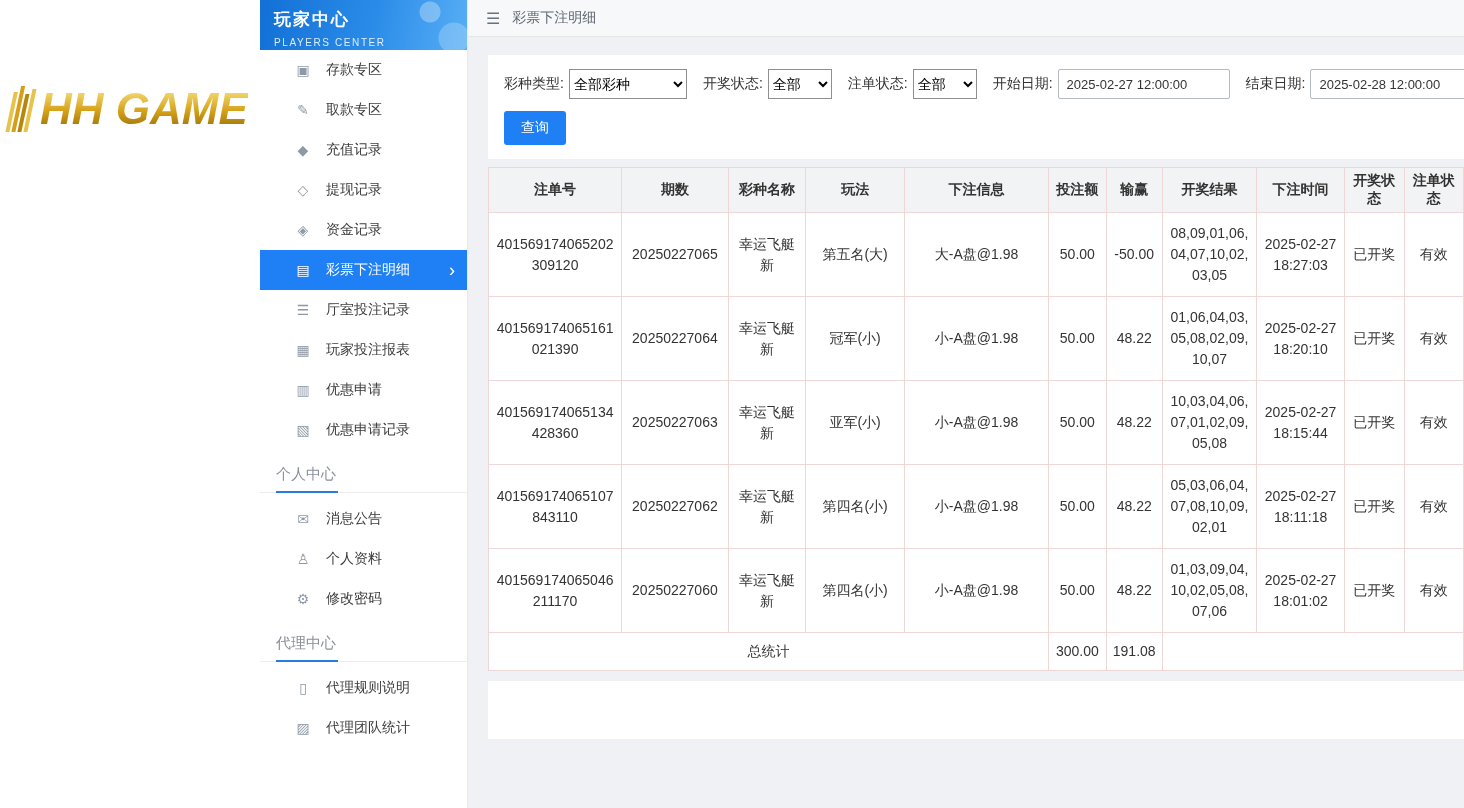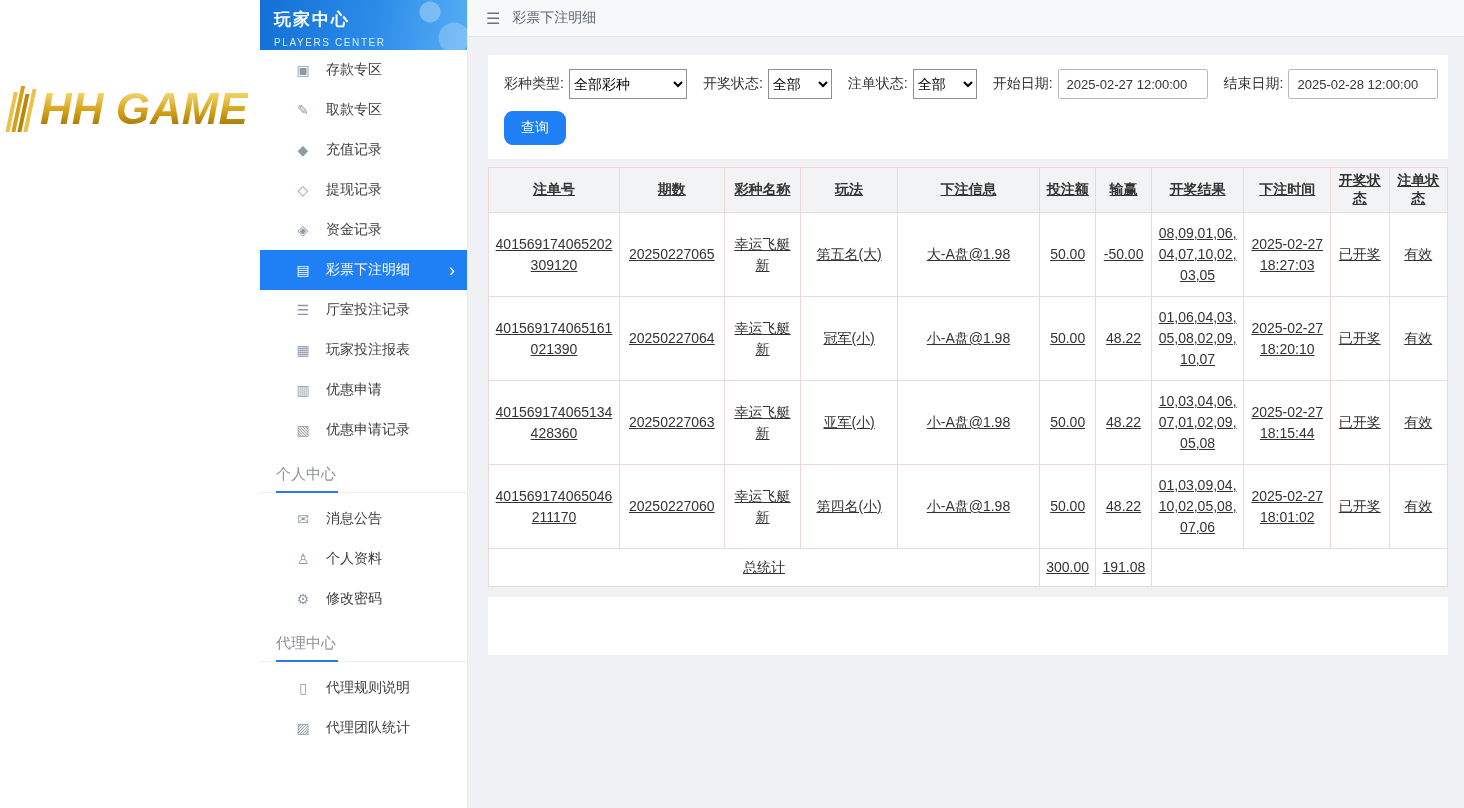--- a/index.html
+++ b/index.html
@@ -35,33 +35,33 @@
   .mi-icon { width: 18px; margin-right: 14px; text-align: center; color: #8d99a6; font-size: 14px; }
   .menu-item.active { background: #1f80f6; color: #fff; }
   .menu-item.active .mi-icon { color: #fff; }
   .mi-chevron { position: absolute; right: 12px; font-size: 18px; color: #fff; line-height: 1; }
 
   
   .main { flex: 1; min-width: 0; display: flex; flex-direction: column; background: #eff1f4; }
   .topbar { height: 37px; flex: 0 0 37px; background: #f7f8fa; border-bottom: 1px solid #e6e6e6; display: flex; align-items: center; padding-left: 18px; color: #5f6770; }
   .hamburger { font-size: 16px; margin-right: 12px; cursor: pointer; color: #6a737d; }
   .topbar-title { font-size: 14px; }
-  .content { flex: 1; padding: 18px 16px 0 20px; overflow: hidden; }
+  .content { flex: 1; padding: 18px 0 0 20px; overflow: hidden; }
 
   
   .filter-card { background: #fff; padding: 14px 16px; }
   .filter-row { display: flex; align-items: center; }
   .f-label { font-size: 14px; color: #333; margin-right: 5px; white-space: nowrap; }
   .f-select { height: 30px; min-width: 64px; border: 1px solid #8f8f8f; background: #fff; font-size: 14px; margin-right: 16px; font-family: inherit; }
   .f-select.wide { min-width: 118px; }
-  .f-date { height: 30px; width: 150px; border: 1px solid #b5bac0; border-radius: 2px; padding: 0 8px; font-size: 13px; color: #333; margin-right: 16px; font-family: inherit; }
-  .query-btn { margin-top: 12px; background: #1f80f6; color: #fff; border: 0; border-radius: 9px; padding: 8px 17px; font-size: 14px; cursor: pointer; font-family: Liberation Serif, serif; }
-
-  
-  .table-card { background: #fff; margin-top: 8px; text-decoration: underline; }
+  .f-date { height: 30px; width: 172px; border: 1px solid #b5bac0; border-radius: 2px; padding: 0 8px; font-size: 13px; color: #333; margin-right: 16px; font-family: inherit; }
+  .query-btn { margin-top: 12px; background: #1f80f6; color: #fff; border: 0; border-radius: 3px; padding: 8px 17px; font-size: 14px; cursor: pointer; font-family: Liberation Serif, serif; }
+
+  
+  .table-card { background: #fff; margin-top: 8px; }
   table.bet-table { width: 100%; border-collapse: collapse; table-layout: fixed; font-size: 14px; }
   .bet-table th { background: #f2f3f4; font-weight: bold; height: 42px; border: 1px solid #efd7d7; padding: 4px 2px; color: #333; }
   .bet-table td { border: 1px solid #efd7d7; text-align: center; padding: 10px 6px; color: #333; line-height: 1.5; vertical-align: middle; }
   .bet-table tbody tr.data-row td { height: 76px; }
   .bet-table td.break { word-break: break-all; }
   .bet-table tr.summary-row td { height: 38px; padding: 6px; }
 
   
   .footer-card { background: #fff; margin-top: 10px; height: 58px; display: flex; align-items: center; justify-content: space-between; padding: 0 16px; }
 </style>
@@ -244,20 +244,33 @@
                 <td>亚军(小)</td>
                 <td>小-A盘@1.98</td>
                 <td>50.00</td>
                 <td>48.22</td>
                 <td class="break">10,03,04,06,07,01,02,09,05,08</td>
                 <td>2025-02-27 18:15:44</td>
                 <td>已开奖</td>
                 <td>有效</td>
               </tr>
               <tr class="data-row">
+                <td class="break">401569174065107843110</td>
+                <td>20250227062</td>
+                <td>幸运飞艇新</td>
+                <td>第四名(小)</td>
+                <td>小-A盘@1.98</td>
+                <td>50.00</td>
+                <td>48.22</td>
+                <td class="break">05,03,06,04,07,08,10,09,02,01</td>
+                <td>2025-02-27 18:11:18</td>
+                <td>已开奖</td>
+                <td>有效</td>
+              </tr>
+              <tr class="data-row">
                 <td class="break">401569174065046211170</td>
                 <td>20250227060</td>
                 <td>幸运飞艇新</td>
                 <td>第四名(小)</td>
                 <td>小-A盘@1.98</td>
                 <td>50.00</td>
                 <td>48.22</td>
                 <td class="break">01,03,09,04,10,02,05,08,07,06</td>
                 <td>2025-02-27 18:01:02</td>
                 <td>已开奖</td>

